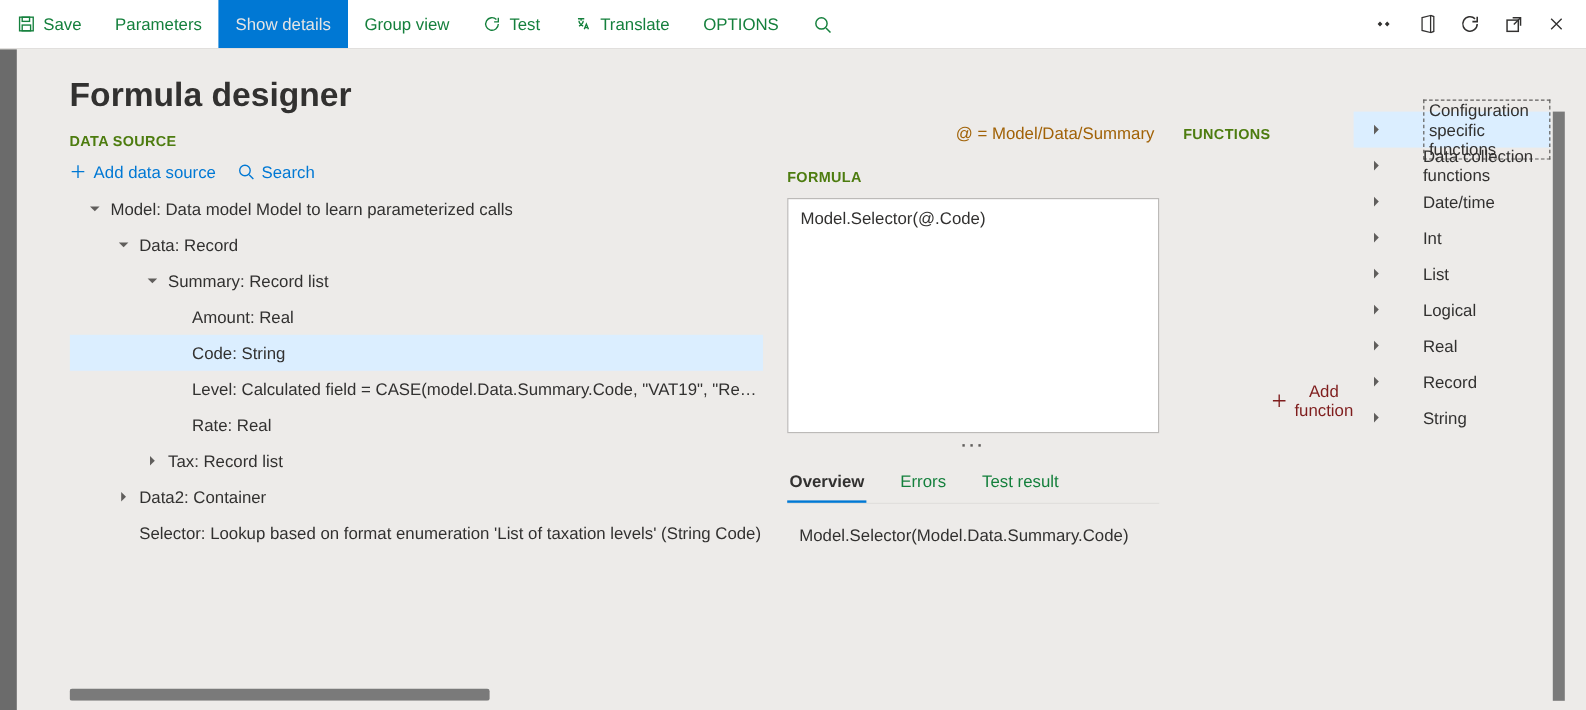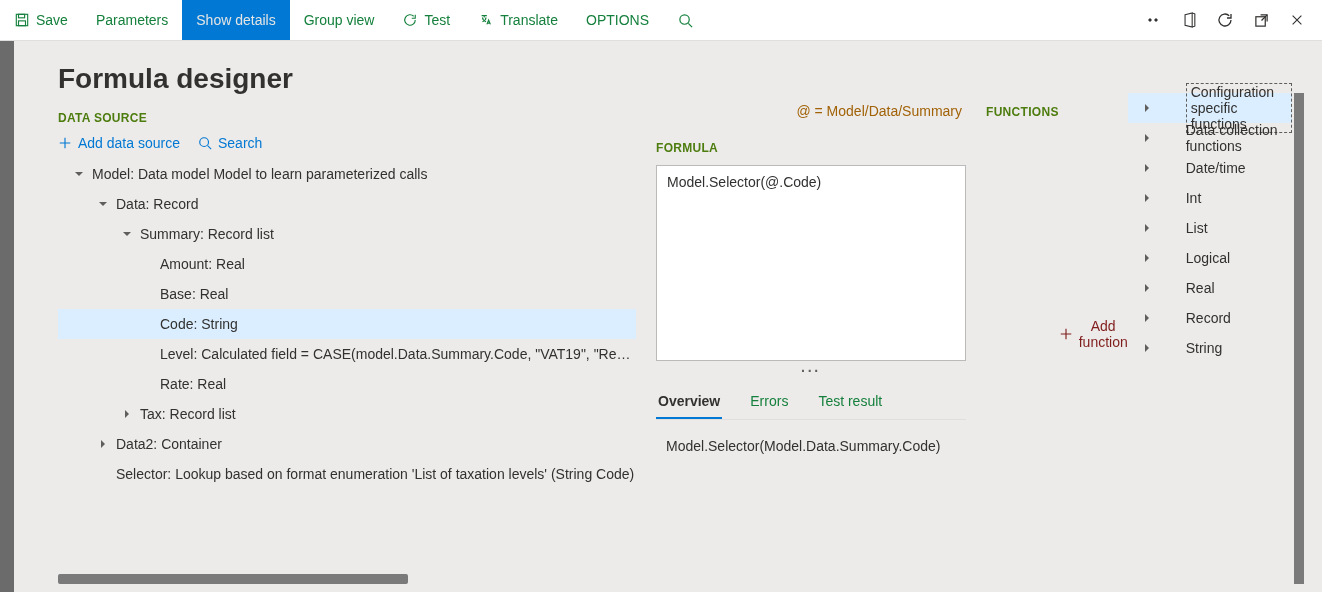--- a/index.html
+++ b/index.html
@@ -194,23 +194,20 @@
             <div class="tree-row" style="padding-left:62px">
               <span class="caret">
                 <svg width="10" height="10" viewBox="0 0 10 10" fill="currentColor">
                     <path d="M1 3l4 4 4-4z"></path>
                   </svg>
               </span>
               <span class="label">Summary: Record list</span>
             </div>
             <div class="tree-row" style="padding-left:102px">
               <span class="label">Amount: Real</span>
-            </div>
-            <div class="tree-row" style="padding-left:102px">
-              <span class="label">Base: Real</span>
             </div>
             <div class="tree-row sel" style="padding-left:102px">
               <span class="label">Code: String</span>
             </div>
             <div class="tree-row" style="padding-left:102px">
               <span class="label">Level: Calculated field = CASE(model.Data.Summary.Code, "VAT19", "Regular", "In</span>
             </div>
             <div class="tree-row" style="padding-left:102px">
               <span class="label">Rate: Real</span>
             </div>

